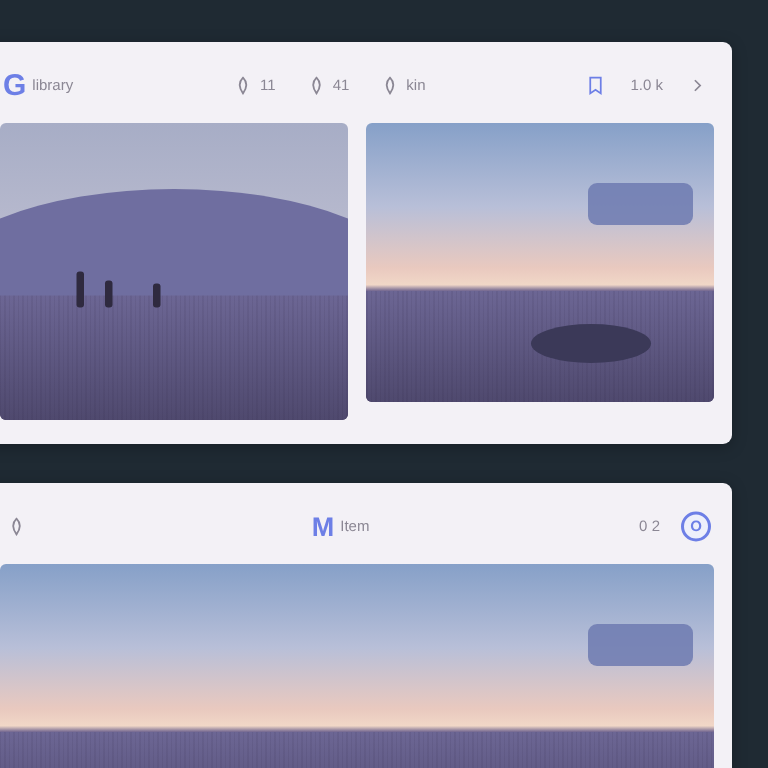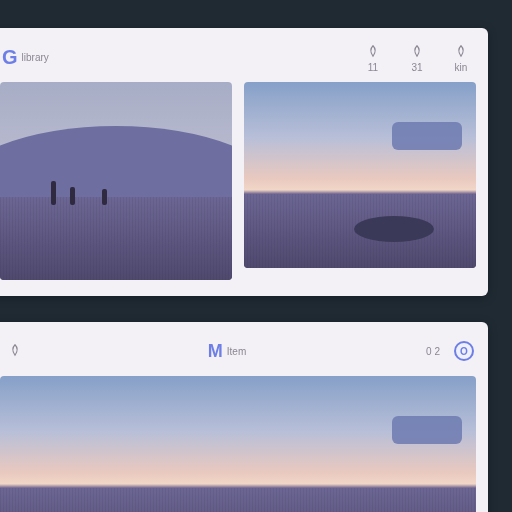--- a/index.html
+++ b/index.html
@@ -21,21 +21,21 @@
   .topbar {
     display: flex; align-items: center; justify-content: space-between;
     padding: 8px 14px 4px 14px;
     height: 54px;
   }
   .brand { display:flex; align-items:center; gap:4px; }
   .brand-g { color:#6d7fe6; font-weight:600; font-size:20px; }
   .brand-m { color:#6d7fe6; font-weight:700; font-size:18px; }
   .muted { color:#8b8794; font-size:10px; }
   .stats { display:flex; gap:18px; align-items:center; }
-  .stat { display:flex; flex-direction:column; align-items:center; gap:2px; min-width:26px; }
+  .stat { display:flex; align-items:center; gap:2px; min-width:26px; }
   .stat svg, .oicon svg { width:14px; height:14px; }
   .right-icons { display:flex; gap:14px; align-items:center; }
   .oicon { width:18px; height:18px; display:flex; align-items:center; justify-content:center; }
   .panes { display:flex; gap:12px; padding:0 12px 12px 12px; }
   .pane {
     background:#fff;
     border-radius:4px;
     overflow:hidden;
     position:relative;
     box-shadow: inset 0 0 0 1px rgba(0,0,0,.04);
@@ -97,32 +97,45 @@
             </svg>
         </span>
         <span class="muted">11</span>
       </div>
       <div class="stat">
         <span class="oicon">
           <svg viewBox="0 0 24 24" fill="none" stroke="#8b8794" stroke-width="2">
               <path d="M12 3 C7 8 7 14 12 21 C17 14 17 8 12 3Z"></path>
             </svg>
         </span>
-        <span class="muted">31</span>
+        <span class="muted">41</span>
       </div>
       <div class="stat">
         <span class="oicon">
           <svg viewBox="0 0 24 24" fill="none" stroke="#8b8794" stroke-width="2">
               <path d="M12 3 C7 8 7 14 12 21 C17 14 17 8 12 3Z"></path>
             </svg>
         </span>
         <span class="muted">kin</span>
       </div>
     </div>
 
+    <div class="right-icons">
+      <span class="oicon">
+        <svg viewBox="0 0 24 24" fill="none" stroke="#6d7fe6" stroke-width="2">
+            <path d="M6 3h12v18l-6-4-6 4V3z"></path>
+          </svg>
+      </span>
+      <span class="muted">1.0 k</span>
+      <span class="oicon">
+        <svg viewBox="0 0 24 24" fill="none" stroke="#8b8794" stroke-width="2">
+            <path d="M9 6l6 6-6 6"></path>
+          </svg>
+      </span>
+    </div>
   </div>
 
   <div class="panes">
     <div class="pane pane-left">
       <div class="scene sky-dusk">
         <div class="hill" style="top:22%;"></div>
         <div class="grass"></div>
         <div class="tree" style="left:22%;"></div>
         <div class="tree" style="left:30%; height:18px;"></div>
         <div class="tree" style="left:44%; height:16px;"></div>

